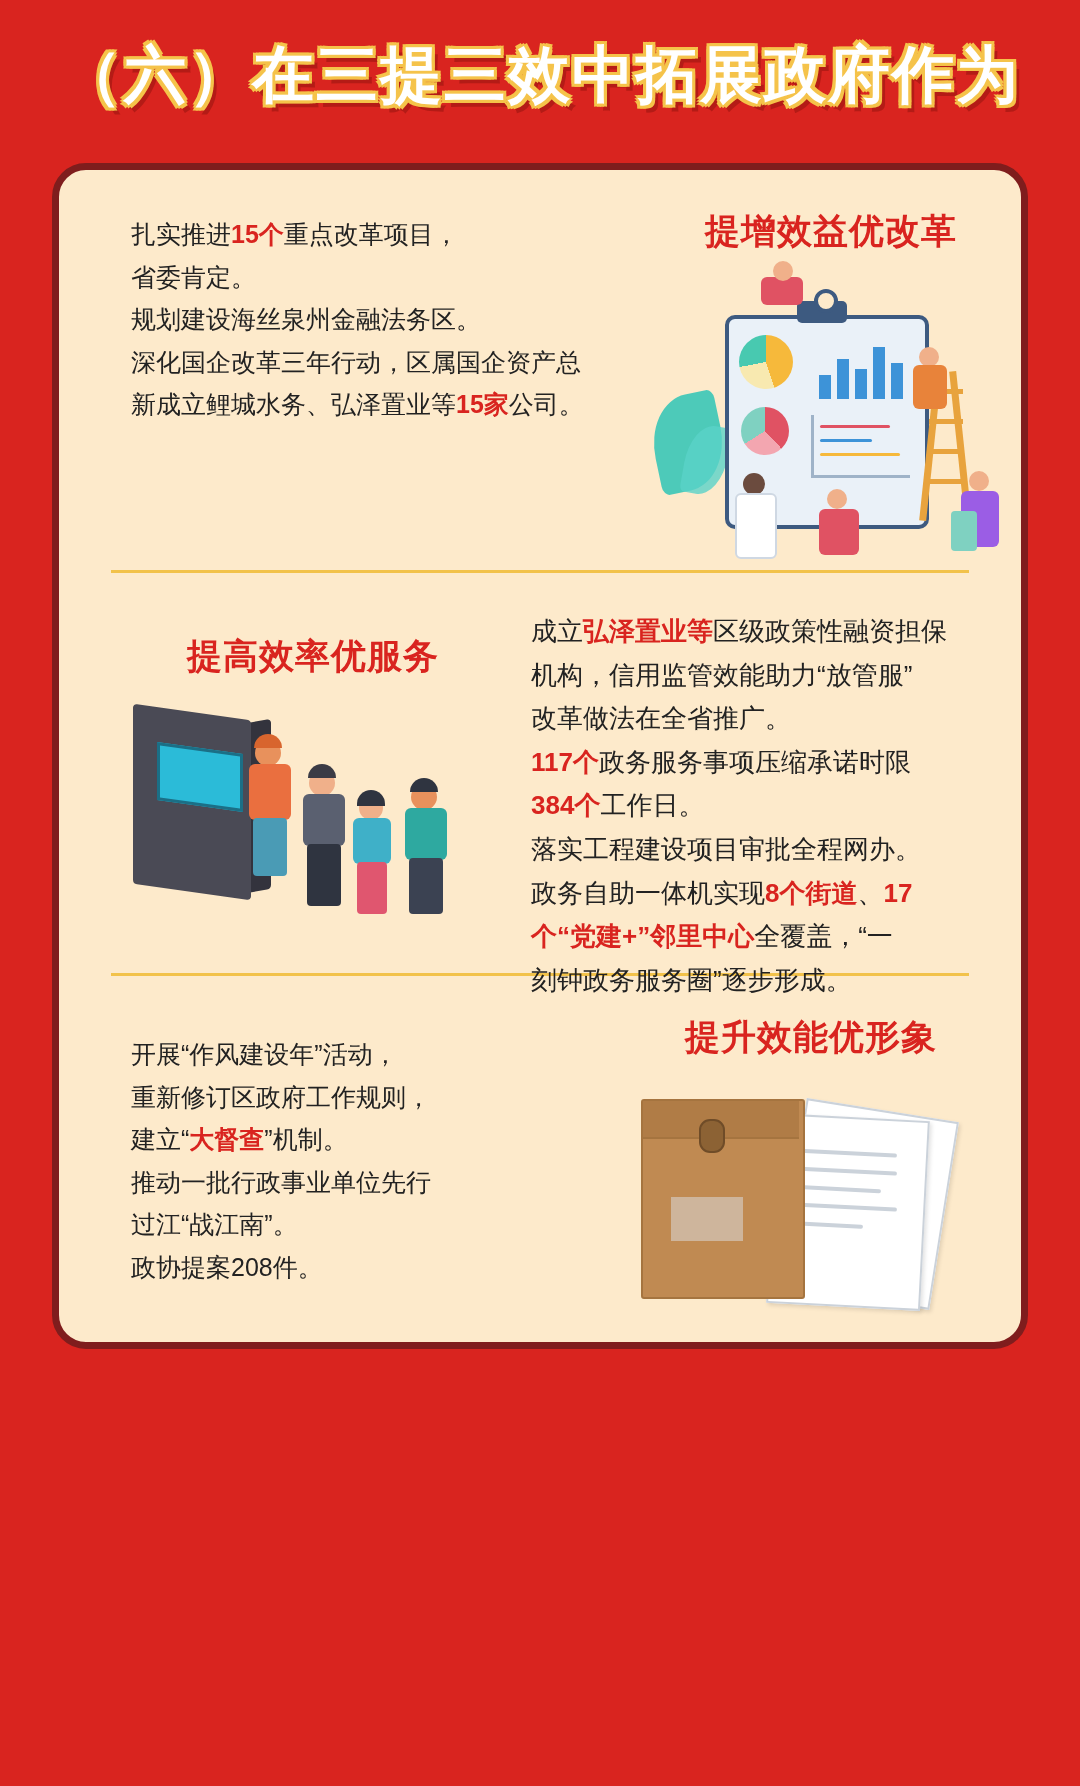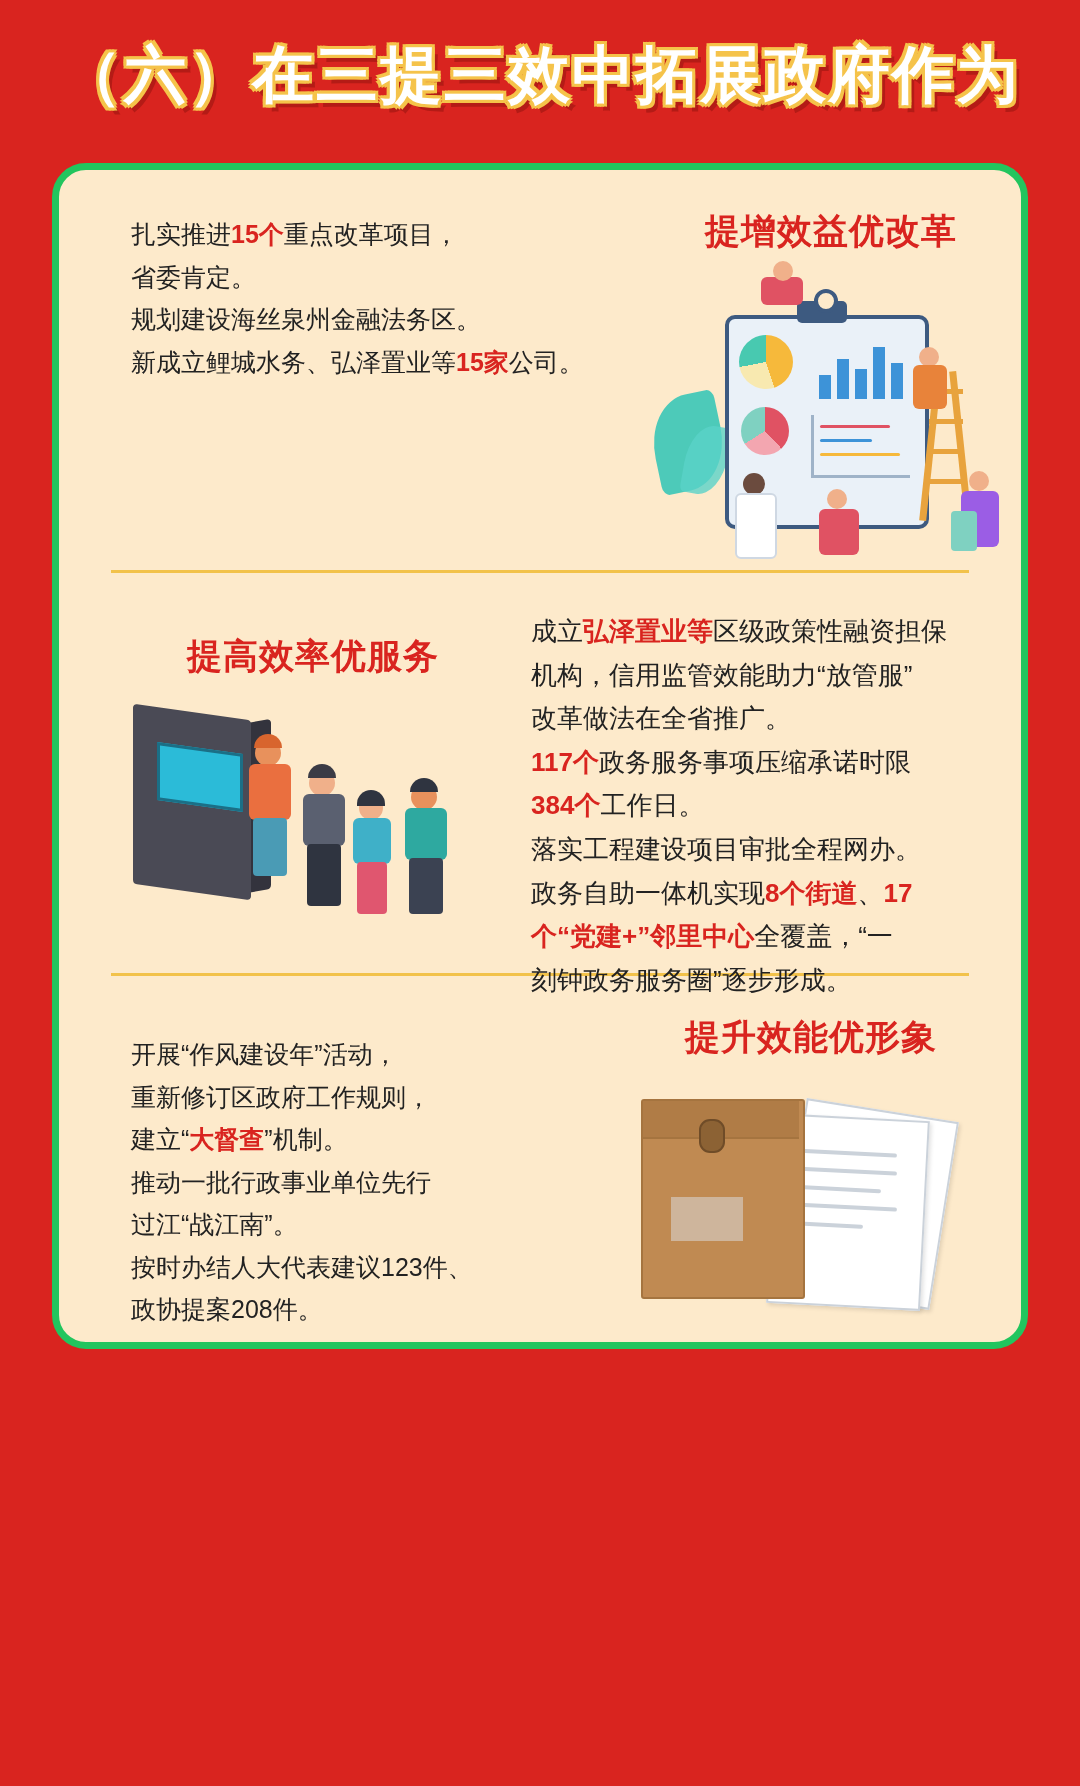--- a/index.html
+++ b/index.html
@@ -36,21 +36,21 @@
   }
 
   
   .card {
     position: absolute;
     left: 52px;
     top: 163px;
     width: 976px;
     height: 1186px;
     background: #fdeacb;
-    border: 7px solid #22c55e;
+    border: 7px solid #7f1d1d;
     border-radius: 34px;
     box-sizing: border-box;
     padding: 0;
   }
 
   .section {
     display: flex;
     box-sizing: border-box;
     padding: 34px 44px 0 44px;
   }
@@ -263,20 +263,21 @@
 </div>
 
 <div class="card">
 
   <div class="section section-1">
     <div class="col-text s1-text">
       <div class="body-text">
           <p><span>扎实推进</span><span class="hl">15个</span><span>重点改革项目，</span></p>
           <p><span>省委肯定。</span></p>
           <p><span>规划建设海丝泉州金融法务区。</span></p>
+          <p><span>深化国企改革三年行动，区属国企资产总</span></p>
           <p><span>新成立鲤城水务、弘泽置业等</span><span class="hl">15家</span><span>公司。</span></p>
         </div>
     </div>
     <div class="col-art s1-art">
       <div class="sec-head">提增效益优改革</div>
       <div class="ill1">
         <div class="leaf"></div>
           <div class="leaf2"></div>
         <div class="board"></div>
         <div class="clip"></div>
@@ -360,21 +361,20 @@
   <div class="divider"></div>
 
   <div class="section section-3">
     <div class="col-text s3-text">
       <div class="body-text">
           <p><span>开展“作风建设年”活动，</span></p>
           <p><span>重新修订区政府工作规则，</span></p>
           <p><span>建立“</span><span class="hl">大督查</span><span>”机制。</span></p>
           <p><span>推动一批行政事业单位先行</span></p>
           <p><span>过江“战江南”。</span></p>
-          <p><span>按时办结人大代表建议123件、</span></p>
           <p><span>政协提案208件。</span></p>
         </div>
     </div>
     <div class="col-art s3-art">
       <div class="sec-head">提升效能优形象</div>
       <div class="ill3">
         <div class="paper paper1"></div>
         <div class="paper paper2"></div>
         <div class="line p2l1"></div>
         <div class="line p2l2"></div>

